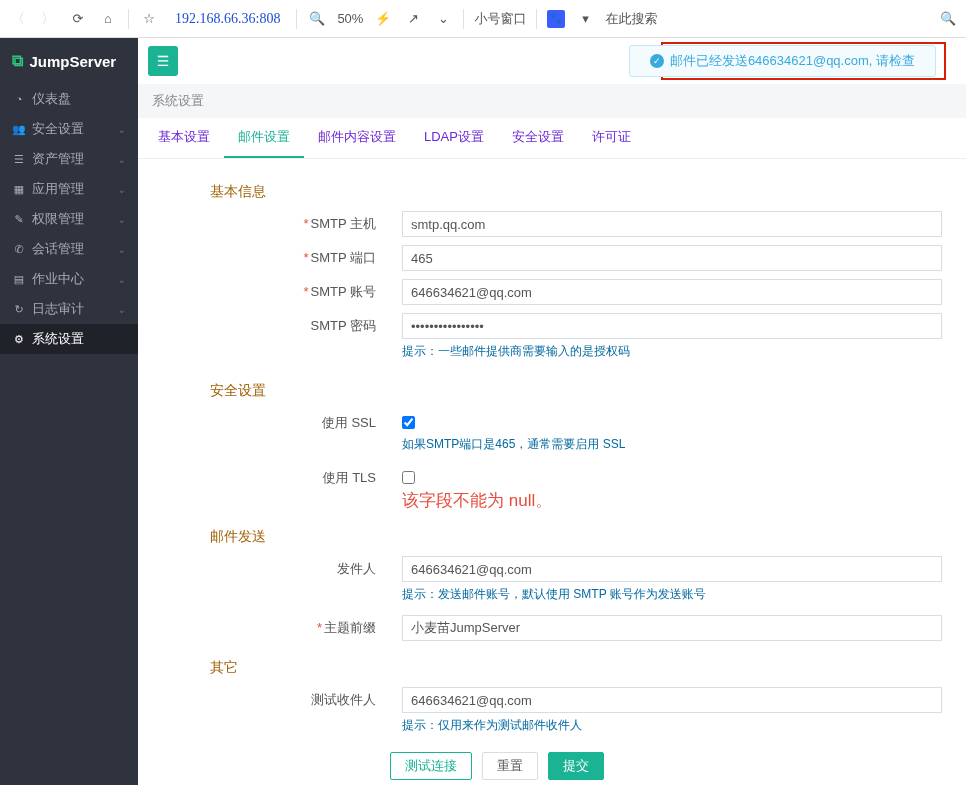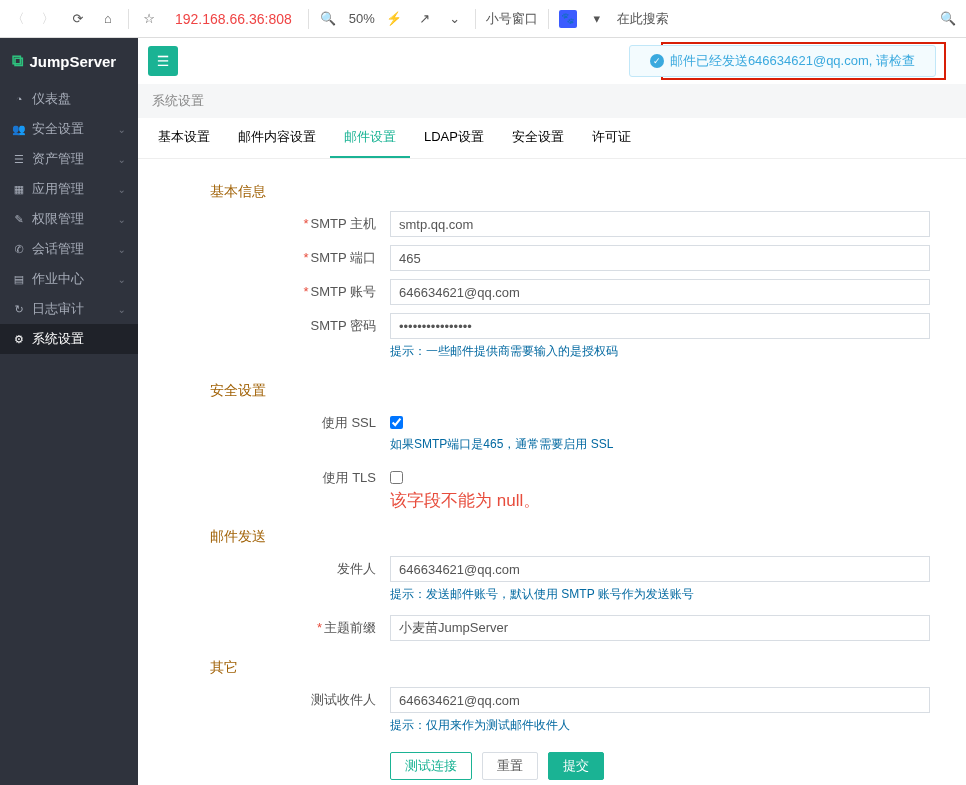--- a/index.html
+++ b/index.html
@@ -2,21 +2,21 @@
 <html><head>
 <meta charset="utf-8">
 <style>
 * { margin: 0; padding: 0; box-sizing: border-box; }
 body { font-family: "Microsoft YaHei", Arial, sans-serif; font-size: 13px; color: #333; background: #fff; width: 966px; height: 785px; overflow: hidden; }
 
 
 .browser-bar { height: 38px; border-bottom: 1px solid #ddd; display: flex; align-items: center; padding: 0 8px; gap: 10px; background: #fff; }
 .bb-btn { width: 20px; height: 20px; display: flex; align-items: center; justify-content: center; color: #555; }
 .bb-btn.disabled { color: #ccc; }
-.url-box { font-size: 14px; color: #ef4444; padding: 0 6px; }
+.url-box { font-size: 14px; color: #1d4ed8; padding: 0 6px; font-family: Liberation Serif, serif; }
 .zoom { color: #555; font-size: 13px; }
 .bb-sep { width: 1px; height: 20px; background: #e0e0e0; }
 .bb-text { color: #555; font-size: 13px; }
 .bb-icon-box { width: 18px; height: 18px; background: #3b5cff; border-radius: 2px; display:flex; align-items:center; justify-content:center; color:#fff; font-size:11px;}
 .bb-spacer { flex: 1; }
 
 
 .layout { display: flex; height: calc(785px - 38px); }
 .sidebar { width: 138px; background: #2f333d; color: #a6acb8; display: flex; flex-direction: column; font-size: 13px; }
 .logo { height: 46px; display: flex; align-items: center; color: #fff; font-weight: bold; font-size: 15px; padding-left: 12px; gap: 6px; }
@@ -30,29 +30,29 @@
 
 .content { flex: 1; display: flex; flex-direction: column; background: #f5f6f7; position: relative; }
 .topbar { height: 46px; background: #fff; display: flex; align-items: center; padding: 0 10px; position: relative; }
 .hamburger { width: 30px; height: 30px; background: #1ab394; color: #fff; display: flex; align-items: center; justify-content: center; border-radius: 3px; cursor: pointer; font-size:14px;}
 .notification { position: absolute; right: 30px; top: 50%; transform: translateY(-50%); border: 1px solid #c1e7f8; background: #f3fbfe; color: #3aa9de; padding: 6px 20px; border-radius: 3px; font-size: 13px; display: flex; align-items: center; gap: 6px;}
 .notification-outline { position: absolute; right: 20px; top: 4px; width: 285px; height: 38px; border: 2px solid #d81e06; pointer-events:none;}
 .check-ico { width:14px; height:14px; border-radius:50%; background:#3aa9de; color:#fff; display:inline-flex; align-items:center; justify-content:center; font-size:9px;}
 
 .breadcrumb { padding: 8px 14px; color: #888; font-size: 13px; }
 .tabs { display: flex; background: #fff; border-bottom: 1px solid #eee; padding: 0 6px; }
-.tab { padding: 10px 14px; color: #000000; cursor: pointer; }
+.tab { padding: 10px 14px; color: #6d28d9; cursor: pointer; }
 .tab.active { border-bottom: 2px solid #1ab394; color: #1ab394; }
 
 .form-area { background: #fff; padding: 14px 20px 30px 20px; flex: 1; overflow: auto; }
 .section-title { font-size: 14px; color: #a16207; padding: 10px 0 10px 52px; font-weight: normal; }
 .form-row { display: flex; align-items: flex-start; margin-bottom: 6px; min-height: 28px; justify-content: space-between; }
 .lblcol { width: 232px; text-align: right; padding-right: 14px; padding-top: 4px; font-size: 13px; color: #555; }
 .req { color: #e74c3c; margin-right: 2px; }
-.valcol { flex: 1; }
+.valcol { flex: 1; margin-left: 12px; }
 .text-input { width: 540px; height: 26px; border: 1px solid #d8dde3; padding: 0 8px; font-size: 13px; color: #555; }
 .hint { color: #0369a1; font-size: 12px; margin-top: 4px; margin-bottom: 6px; }
 .err { color: #e74c3c; font-size: 17px; margin-top: 2px; }
 .checkbox { margin-top: 6px; }
 
 .btn-row { padding-left: 232px; margin-top: 12px; display: flex; gap: 10px; }
 .btn { height: 28px; padding: 0 14px; border: 1px solid #d8dde3; background: #fff; border-radius: 2px; font-size: 13px; cursor: pointer; color:#555;}
 .btn.primary { background: #1ab394; color: #fff; border-color: #1ab394; }
 .btn.outline { border-color: #1ab394; color: #1ab394; background: #fff; }
 </style>
@@ -140,22 +140,22 @@
       <div class="hamburger">☰</div>
       <div class="notification-outline"></div>
       <div class="notification">
         <span class="check-ico">✓</span>
         <span>邮件已经发送646634621@qq.com, 请检查</span>
       </div>
     </div>
     <div class="breadcrumb">系统设置</div>
     <div class="tabs">
       <div class="tab">基本设置</div>
+      <div class="tab active">邮件设置</div>
       <div class="tab">邮件内容设置</div>
-      <div class="tab active">邮件设置</div>
       <div class="tab">LDAP设置</div>
       <div class="tab">安全设置</div>
       <div class="tab">许可证</div>
     </div>
 
     <div class="form-area">
 
       <div class="section-title">基本信息</div>
       <div class="form-row">
         <div class="lblcol"><span class="req">*</span><span>SMTP 主机</span></div>

